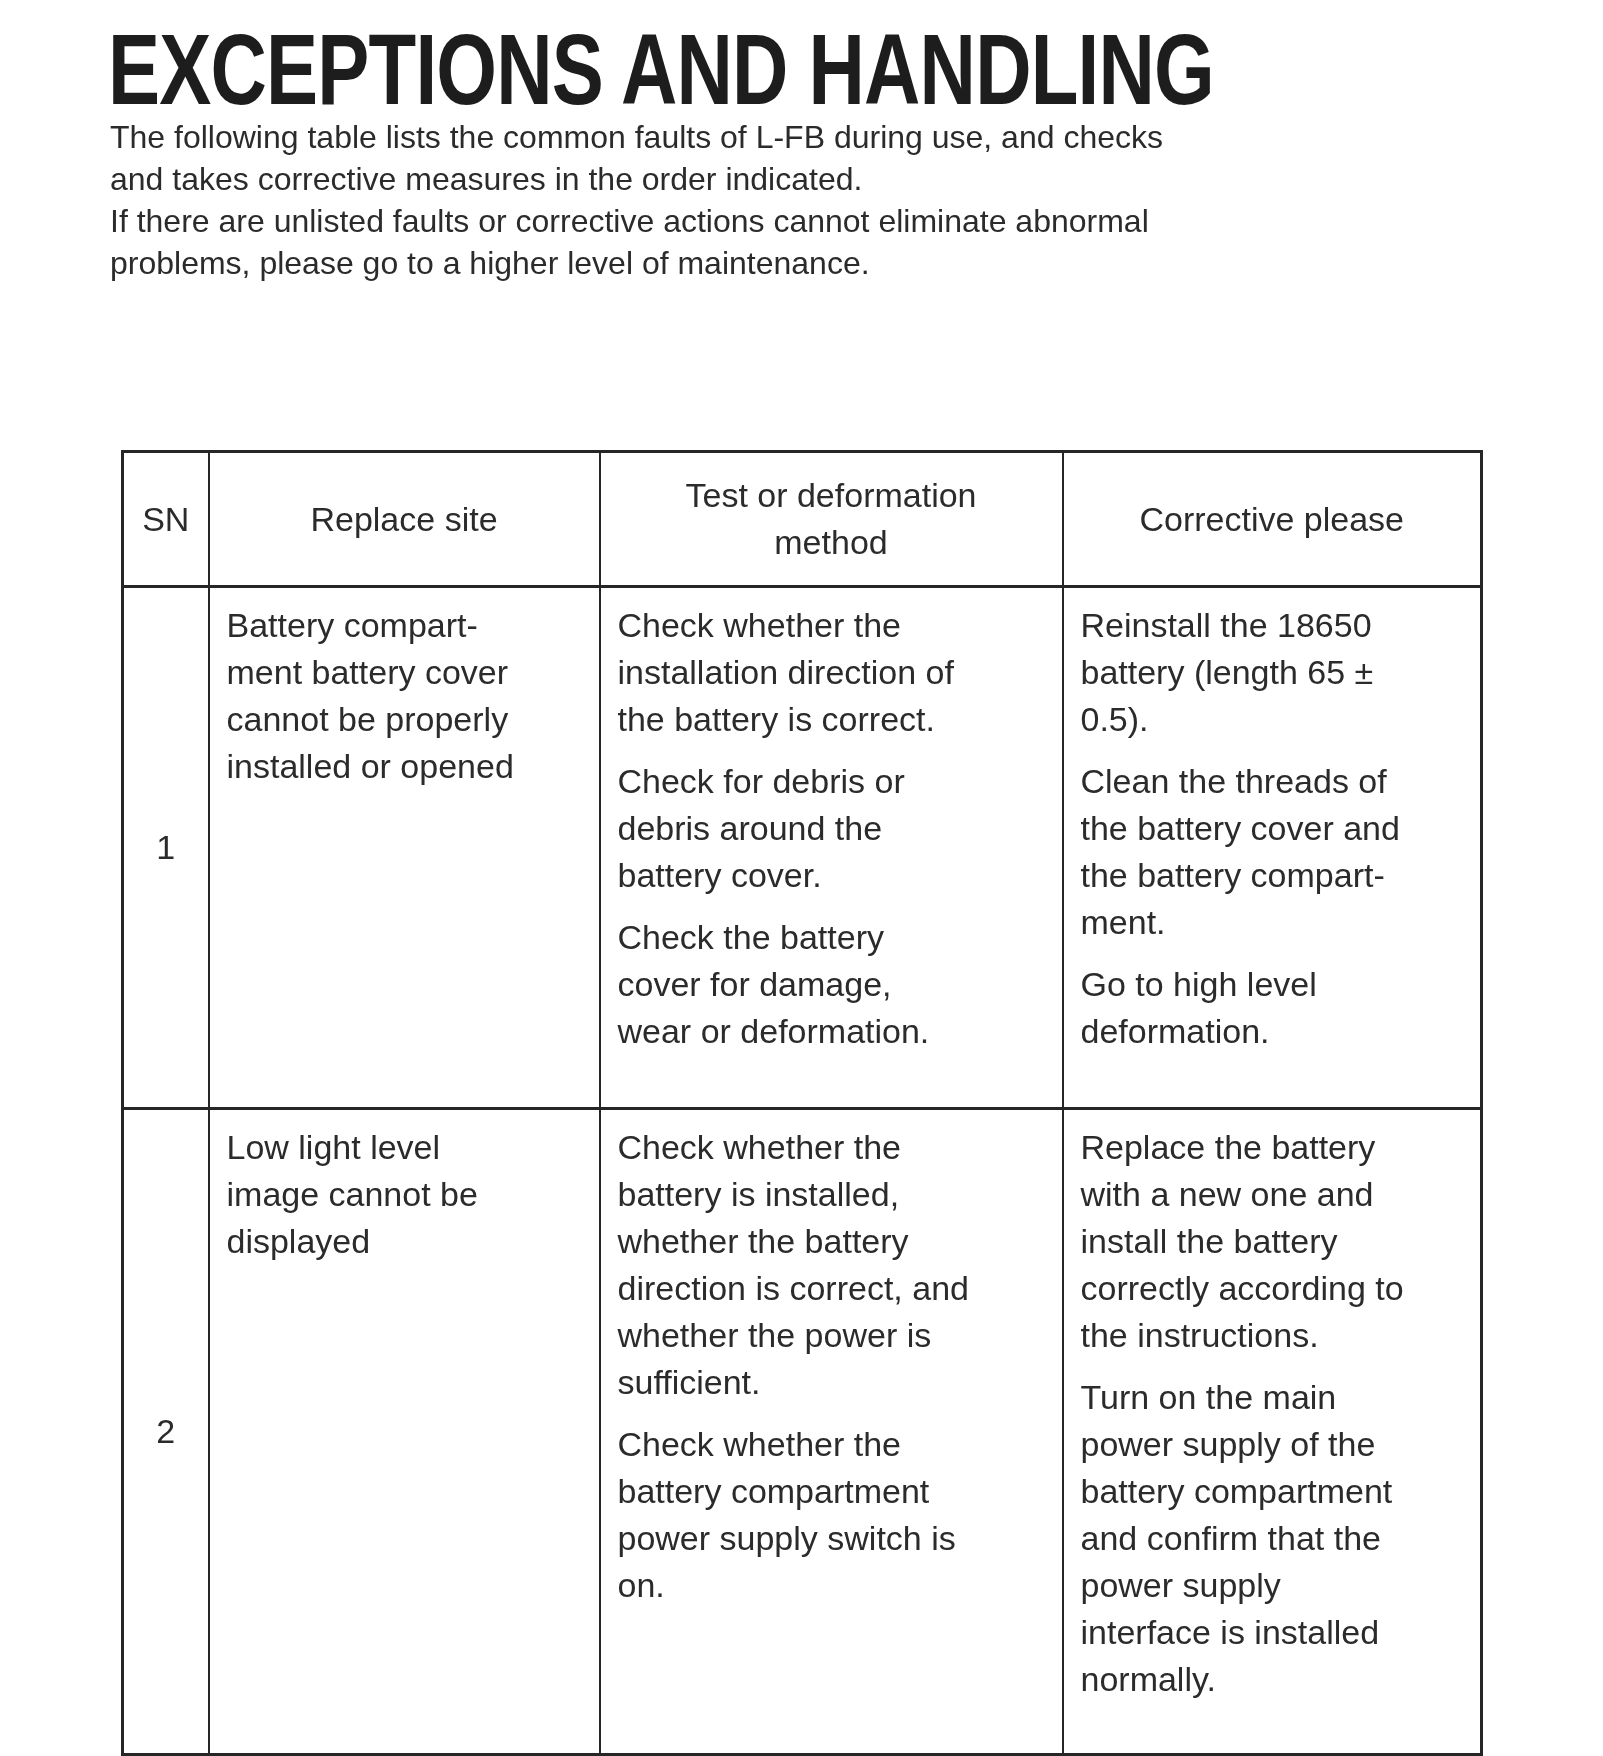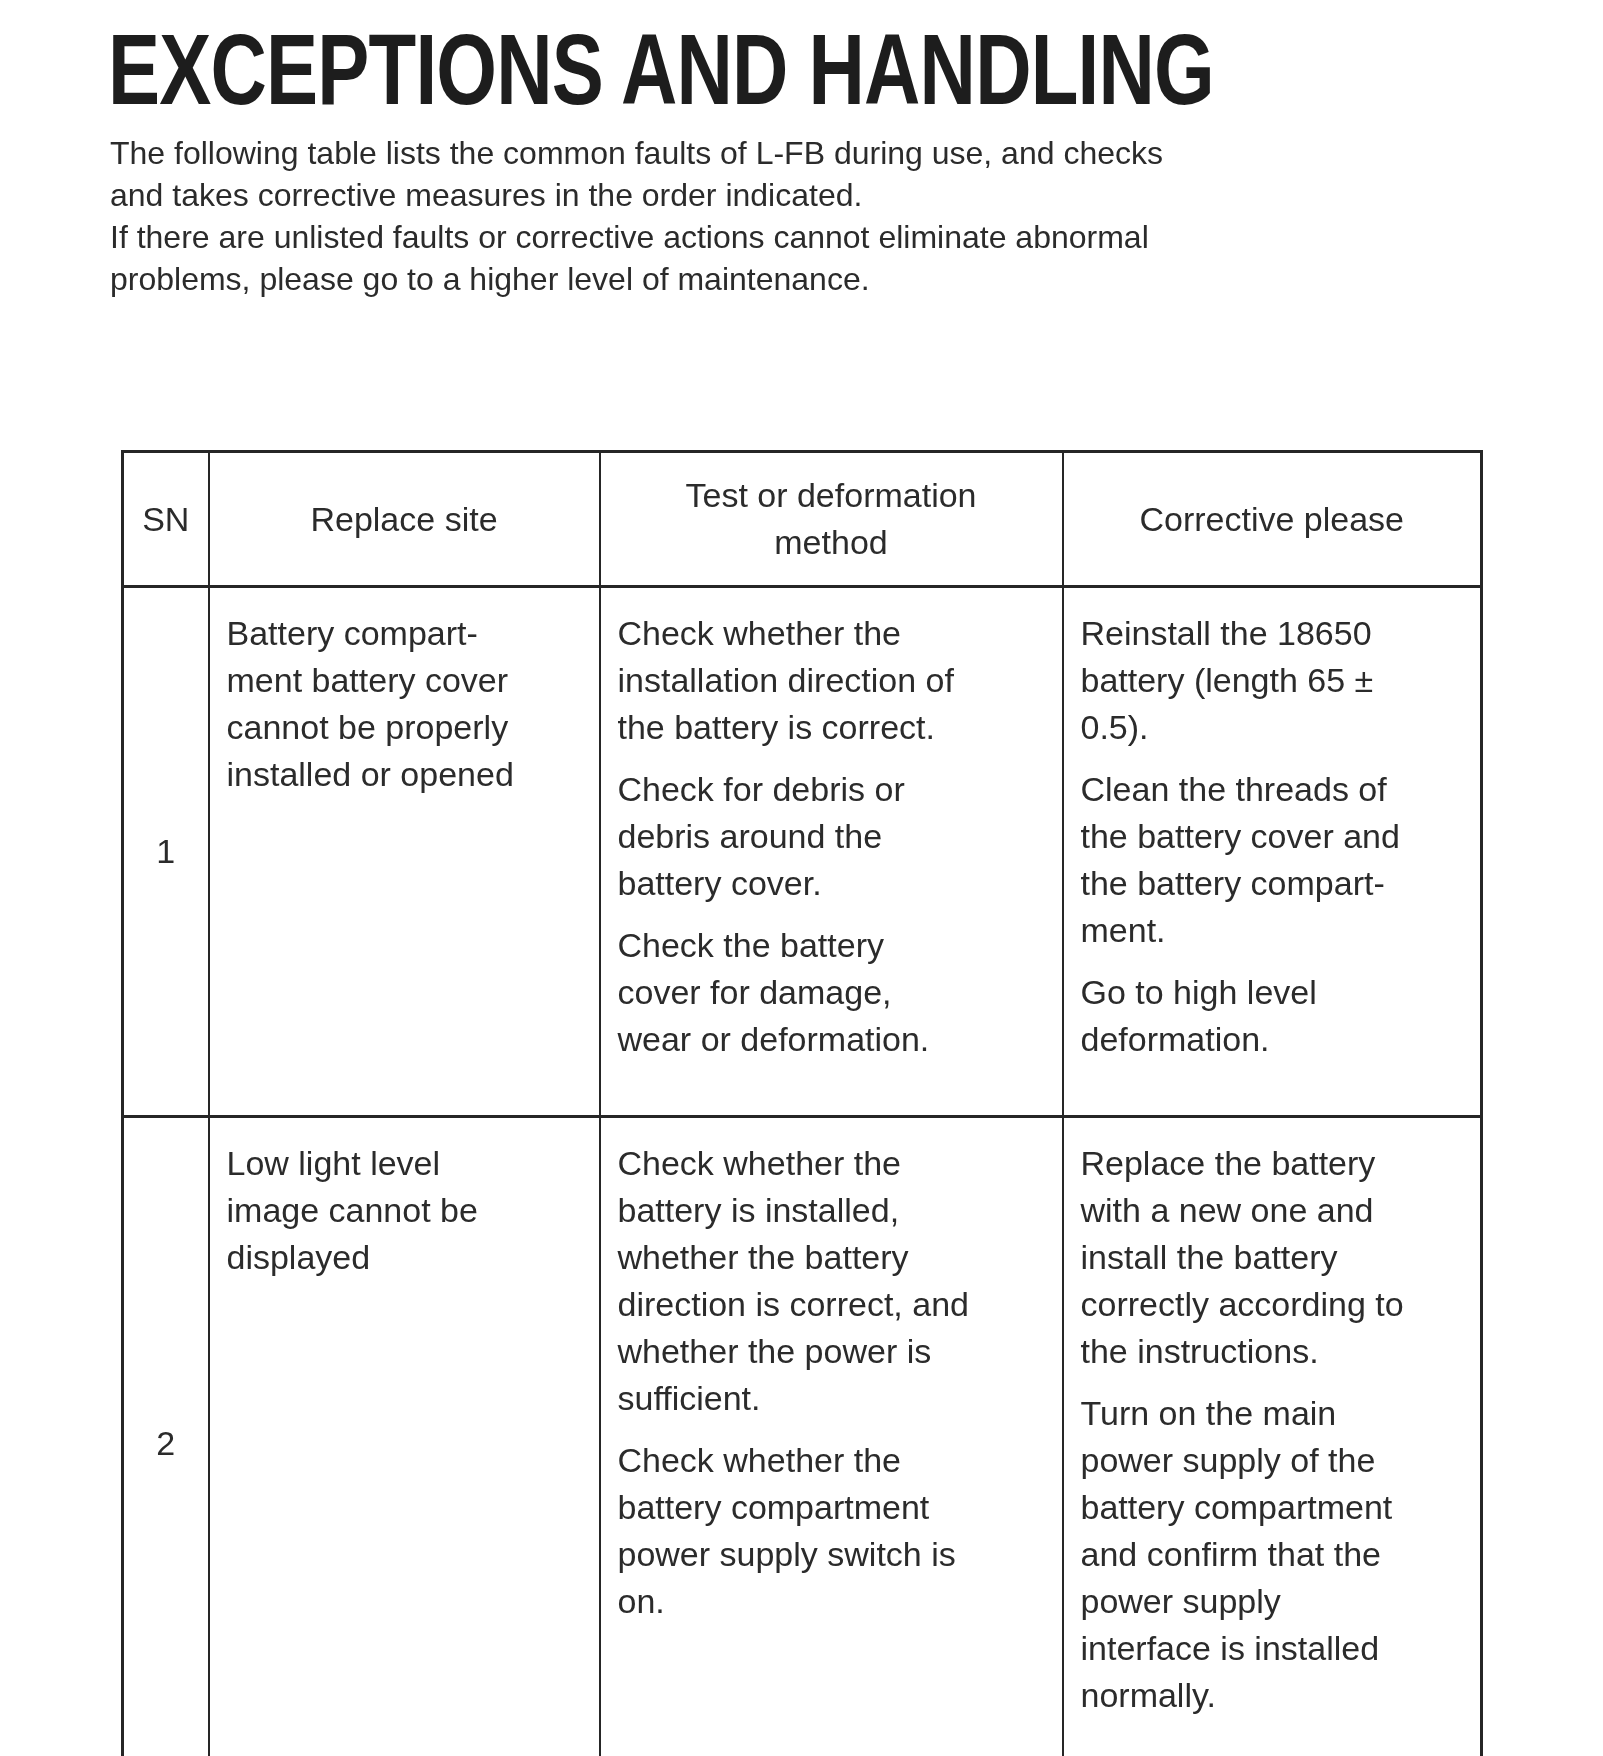--- a/index.html
+++ b/index.html
@@ -24,21 +24,21 @@
     font-weight: bold;
     letter-spacing: -1px;
     white-space: nowrap;
     transform: scaleX(0.78);
     transform-origin: left top;
     color: #1d1d1d;
   }
   .intro {
     position: absolute;
     left: 110px;
-    top: 132px;
+    top: 116px;
     margin: 0;
     font-size: 32px;
     line-height: 42px;
     white-space: pre-line;
     color: #2b2b2b;
   }
   .faults-table {
     position: absolute;
     left: 121px;
     top: 450px;
@@ -49,21 +49,21 @@
     box-shadow: 0 3px 0 rgba(110,110,110,0.55);
   }
   .faults-table th,
   .faults-table td {
     border-left: 2px solid #262626;
     border-right: 2px solid #262626;
     font-weight: normal;
     font-size: 34px;
     line-height: 47px;
     vertical-align: top;
-    padding: 22px 14px 0 17px;
+    padding: 14px 14px 0 17px;
     overflow: hidden;
   }
   .faults-table thead th {
     border-bottom: 3px solid #262626;
     text-align: center;
     vertical-align: middle;
     white-space: pre-line;
     padding: 8px 6px;
     height: 116px;
   }

